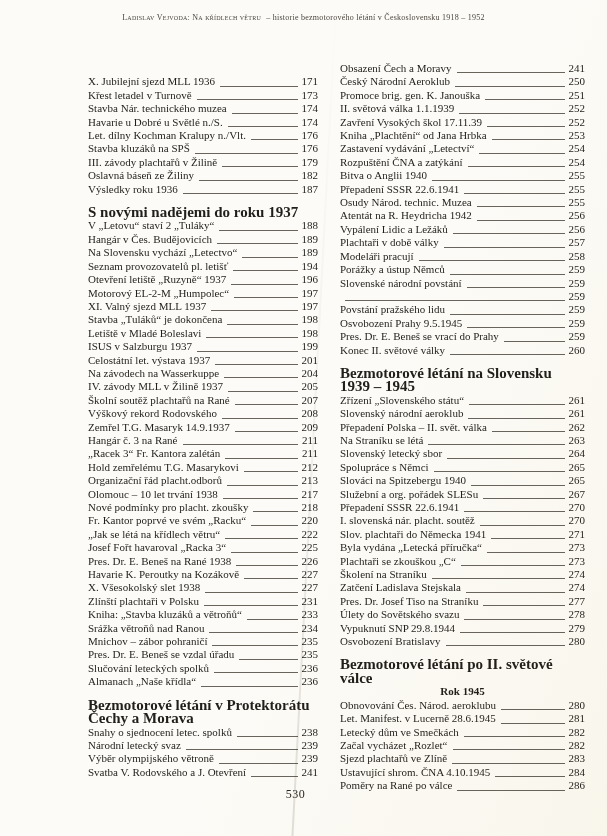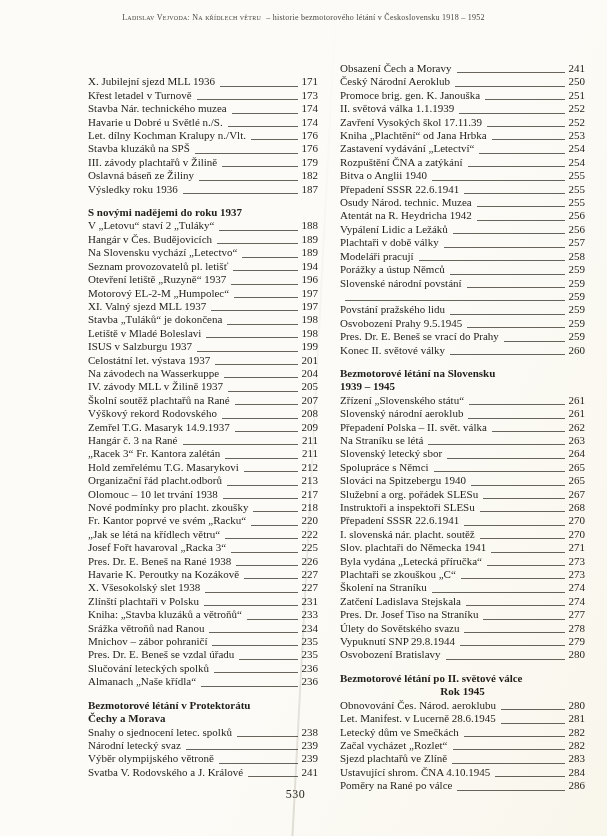--- a/index.html
+++ b/index.html
@@ -24,21 +24,21 @@
   .running-head .caps{font-variant:small-caps;}
   .running-head .rest{margin-left:3px;}
   .columns{
     position:absolute;top:62px;left:88px;display:flex;gap:22px;align-items:center;
   }
   .col{display:block;}
   .col-left{width:230px;}
   .col-right{width:245px;}
   .toc-section.with-heading{margin-top:10px;}
   .toc-heading{
-    font-weight:bold;font-size:11px;line-height:13.4px;white-space:pre-line;
+    font-weight:bold;font-size:15px;line-height:13.4px;white-space:pre-line;
   }
   .toc-subheading{
     font-weight:bold;font-size:11px;line-height:13.4px;text-align:center;
   }
   .toc-row{
     display:flex;align-items:baseline;font-size:11px;line-height:13.4px;white-space:nowrap;
   }
   .toc-title{flex:0 0 auto;}
   .toc-leader{
     flex:1 1 auto;min-width:8px;align-self:flex-end;
@@ -302,21 +302,21 @@
             <span class="toc-title">Národní letecký svaz</span>
             <span class="toc-leader"></span>
             <span class="toc-page">239</span>
           </div>
           <div class="toc-row">
             <span class="toc-title">Výběr olympijského větroně</span>
             <span class="toc-leader"></span>
             <span class="toc-page">239</span>
           </div>
           <div class="toc-row">
-            <span class="toc-title">Svatba V. Rodovského a J. Králové</span>
+            <span class="toc-title">Svatba V. Rodovského a J. Otevření</span>
             <span class="toc-leader"></span>
             <span class="toc-page">241</span>
           </div>
         </div>
       </div>
     <div class="col col-right" id="col-right">
         <div class="toc-section">
           <div class="toc-row">
             <span class="toc-title">Obsazení Čech a Moravy</span>
             <span class="toc-leader"></span>
@@ -462,25 +462,20 @@
           </div>
           <div class="toc-row">
             <span class="toc-title">Slováci na Spitzebergu 1940</span>
             <span class="toc-leader"></span>
             <span class="toc-page">265</span>
           </div>
           <div class="toc-row">
             <span class="toc-title">Služební a org. pořádek SLESu</span>
             <span class="toc-leader"></span>
             <span class="toc-page">267</span>
-          </div>
-          <div class="toc-row">
-            <span class="toc-title">Instruktoři a inspektoři SLESu</span>
-            <span class="toc-leader"></span>
-            <span class="toc-page">268</span>
           </div>
           <div class="toc-row">
             <span class="toc-title">Přepadení SSSR 22.6.1941</span>
             <span class="toc-leader"></span>
             <span class="toc-page">270</span>
           </div>
           <div class="toc-row">
             <span class="toc-title">I. slovenská nár. placht. soutěž</span>
             <span class="toc-leader"></span>
             <span class="toc-page">270</span>

